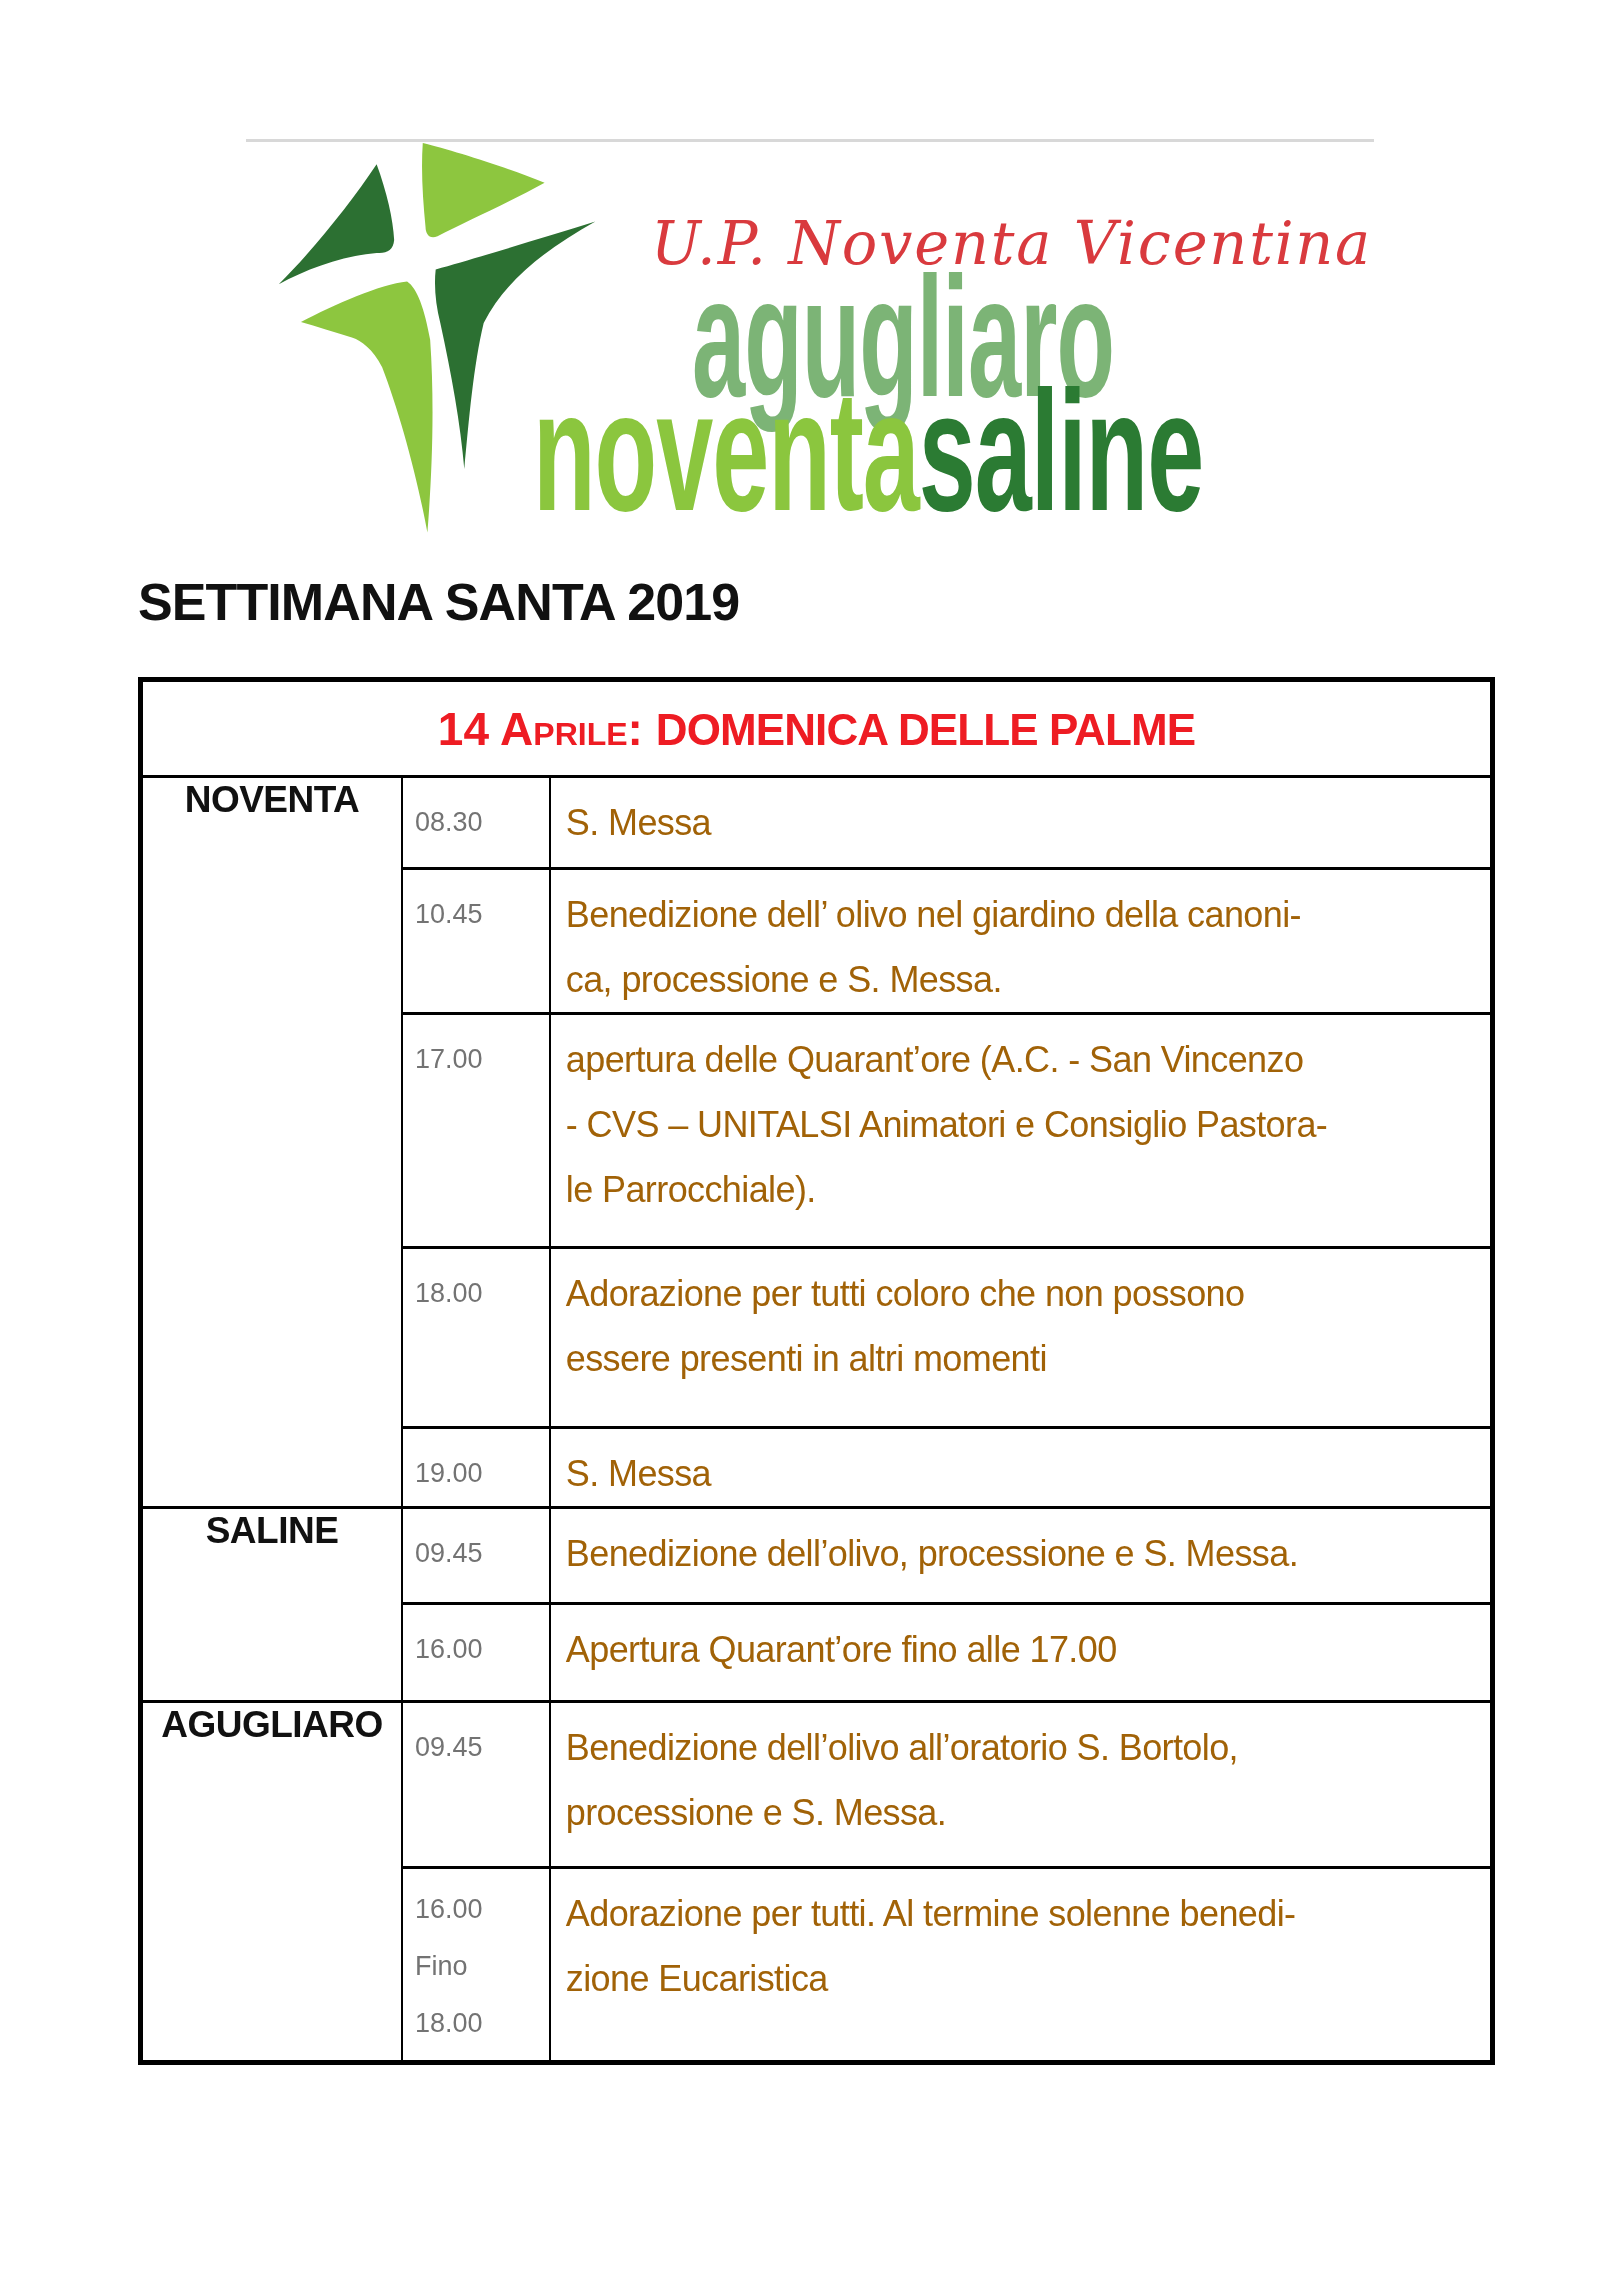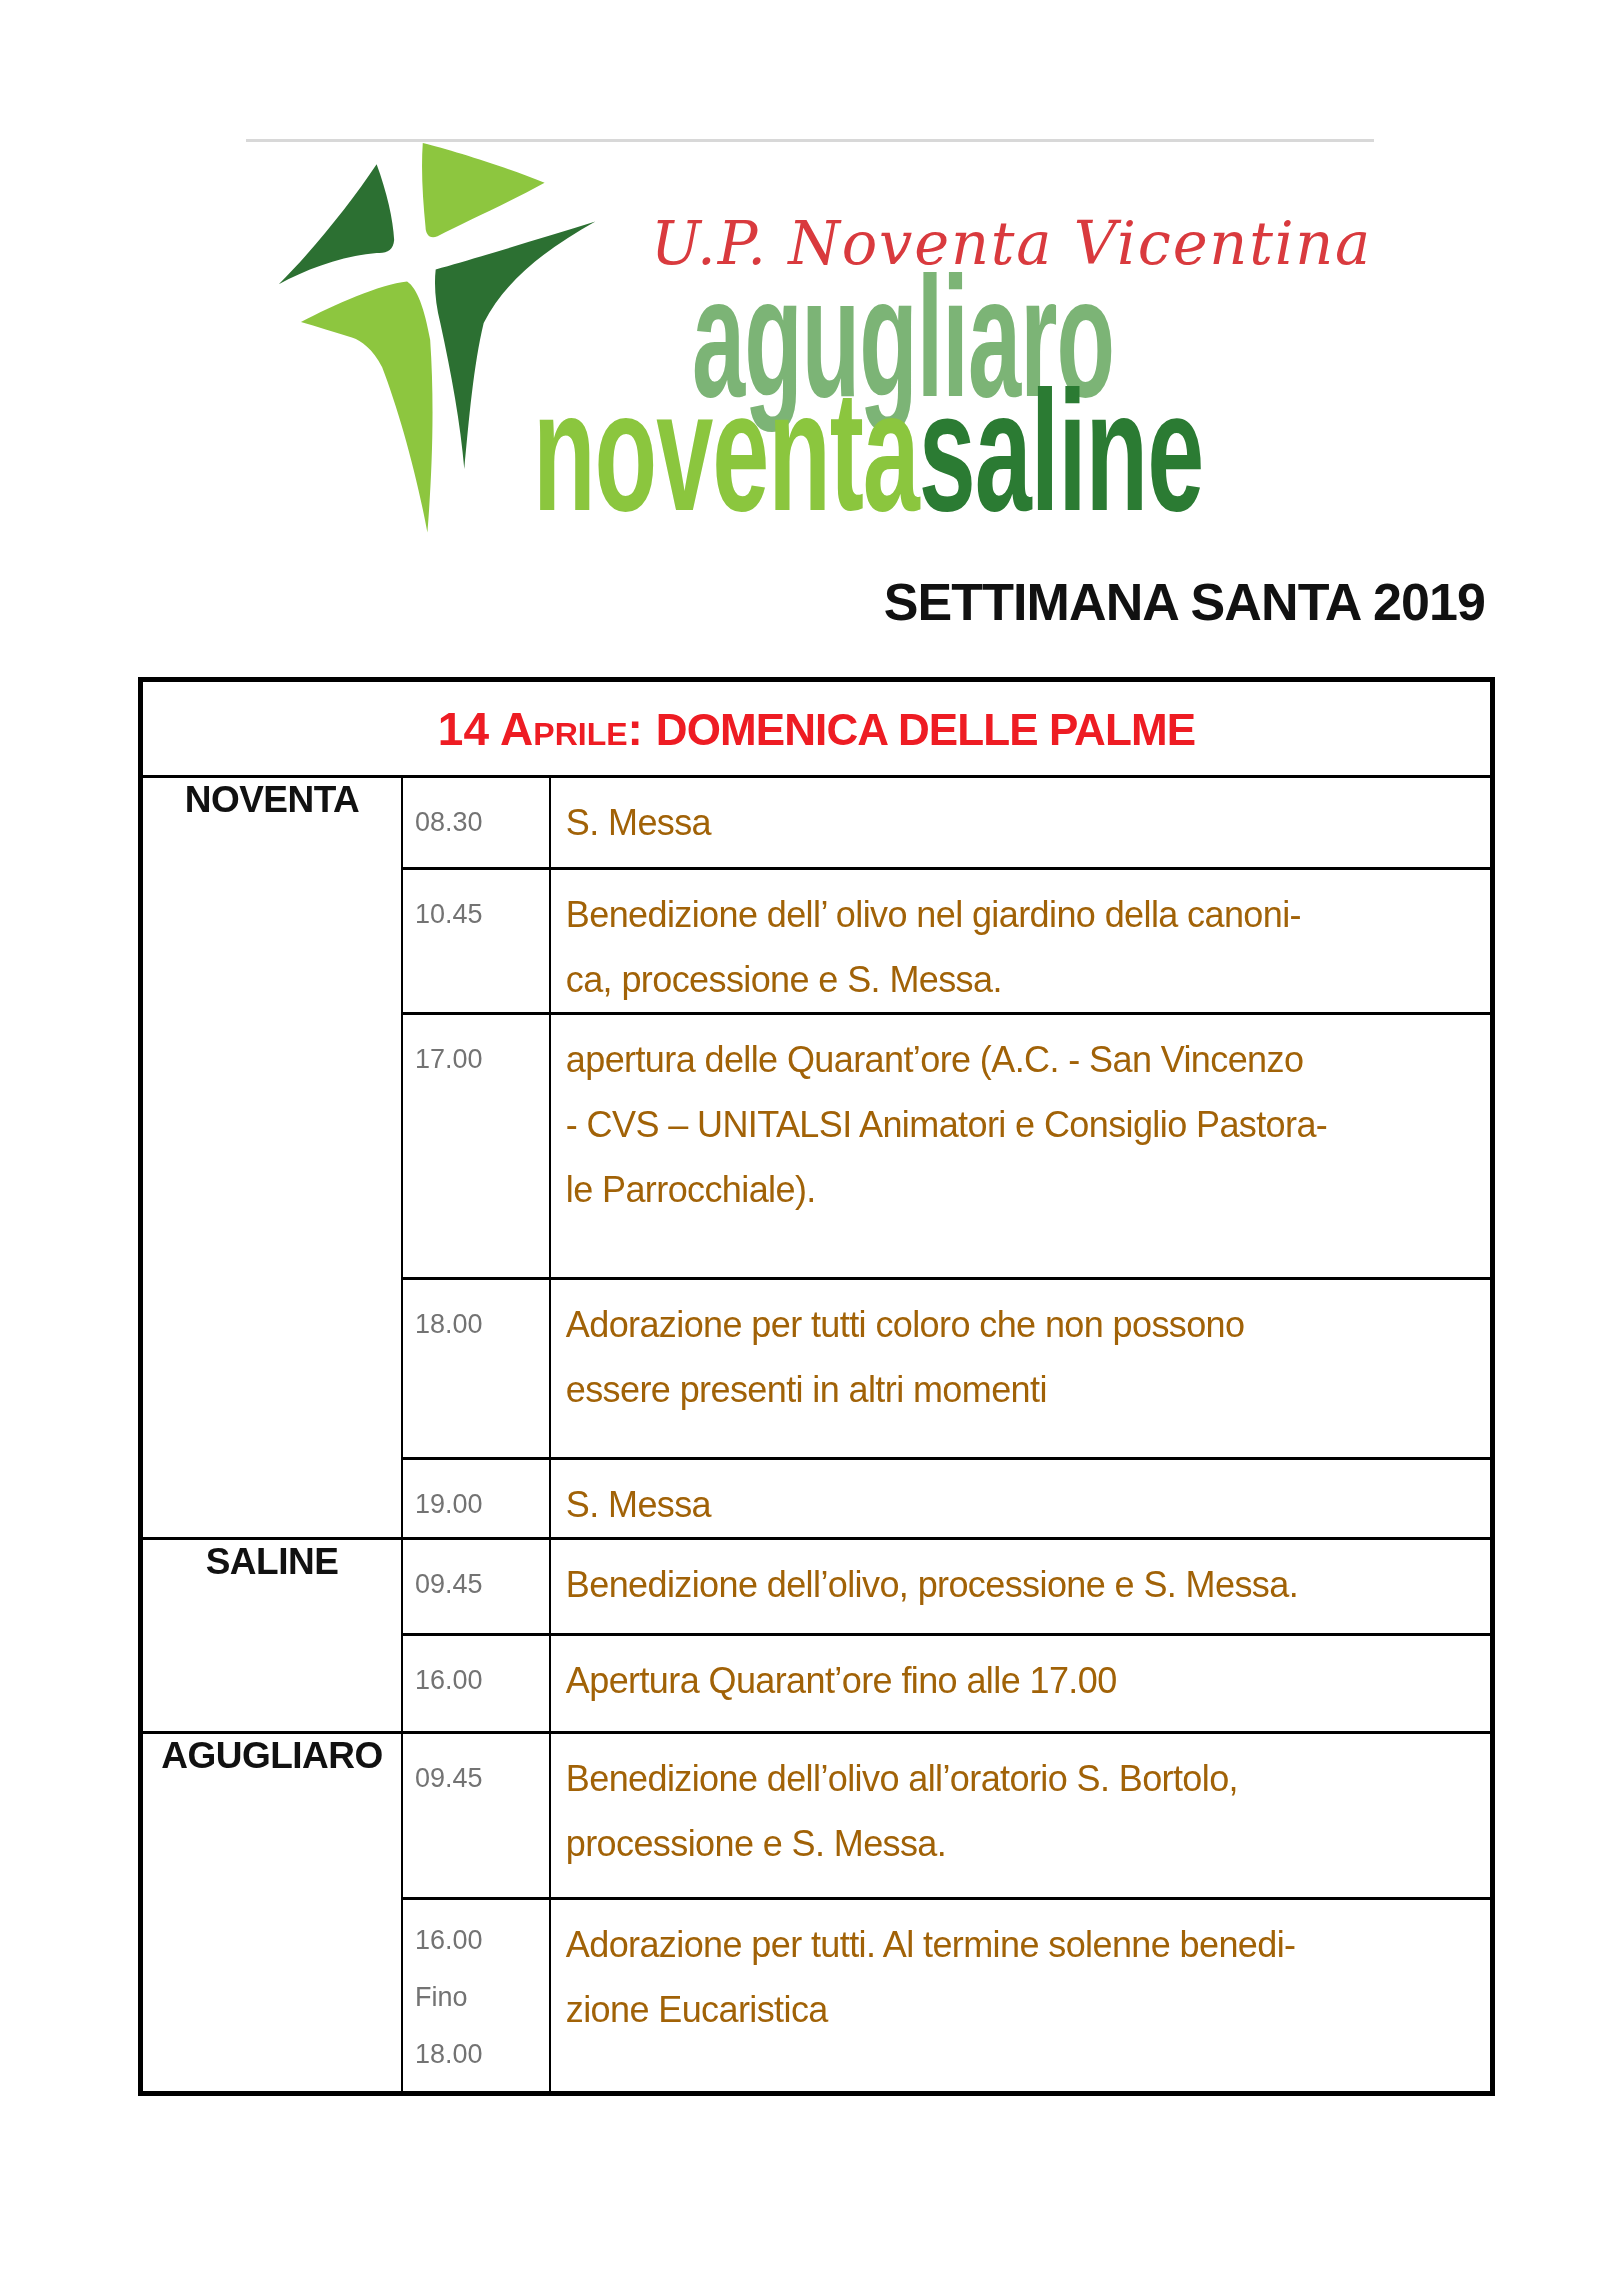--- a/index.html
+++ b/index.html
@@ -20,21 +20,21 @@
     letter-spacing:-1.8px;color:#7cb476;transform:scaleX(0.56);transform-origin:left top;white-space:nowrap;
   }
   .logo-word2{
     position:absolute;left:533px;top:365px;font-weight:bold;font-size:171px;line-height:171px;
     letter-spacing:-1.8px;transform:scaleX(0.60);transform-origin:left top;white-space:nowrap;
   }
   .logo-word2 .w-light{color:#8bc63e;}
   .logo-word2 .w-dark{color:#2b7b33;}
   
   .page-title{
-    position:absolute;left:138px;top:572px;width:1347px;text-align:right;
+    position:absolute;left:138px;top:572px;width:1347px;text-align:left;
     font-size:52px;font-weight:bold;letter-spacing:-0.9px;color:#111;white-space:nowrap;
   }
   
   table.schedule{
     position:absolute;left:138px;top:677px;width:1347px;
     border-collapse:separate;border-spacing:0;border:5.5px solid #000;
     table-layout:fixed;background:#fff;
   }
   table.schedule td{box-sizing:border-box;vertical-align:top;}
   tr.body-row td{border-top:3.7px solid #000;}
@@ -93,21 +93,21 @@
   <tr class="body-row" style="height:92px">
     <td class="loc" rowspan="5">NOVENTA</td>
     <td class="time">08.30</td>
     <td class="desc">S. Messa</td>
   </tr>
   <tr class="body-row" style="height:142px">
     <td class="time">10.45</td>
     <td class="desc">Benedizione dell’ olivo nel giardino della canoni-
 ca, processione e S. Messa.</td>
   </tr>
-  <tr class="body-row" style="height:265px">
+  <tr class="body-row" style="height:234px">
     <td class="time">17.00</td>
     <td class="desc">apertura delle Quarant’ore (A.C. - San Vincenzo
 - CVS – UNITALSI Animatori e Consiglio Pastora-
 le Parrocchiale).</td>
   </tr>
   <tr class="body-row" style="height:180px">
     <td class="time">18.00</td>
     <td class="desc">Adorazione per tutti coloro che non possono
 essere presenti in altri momenti</td>
   </tr>

